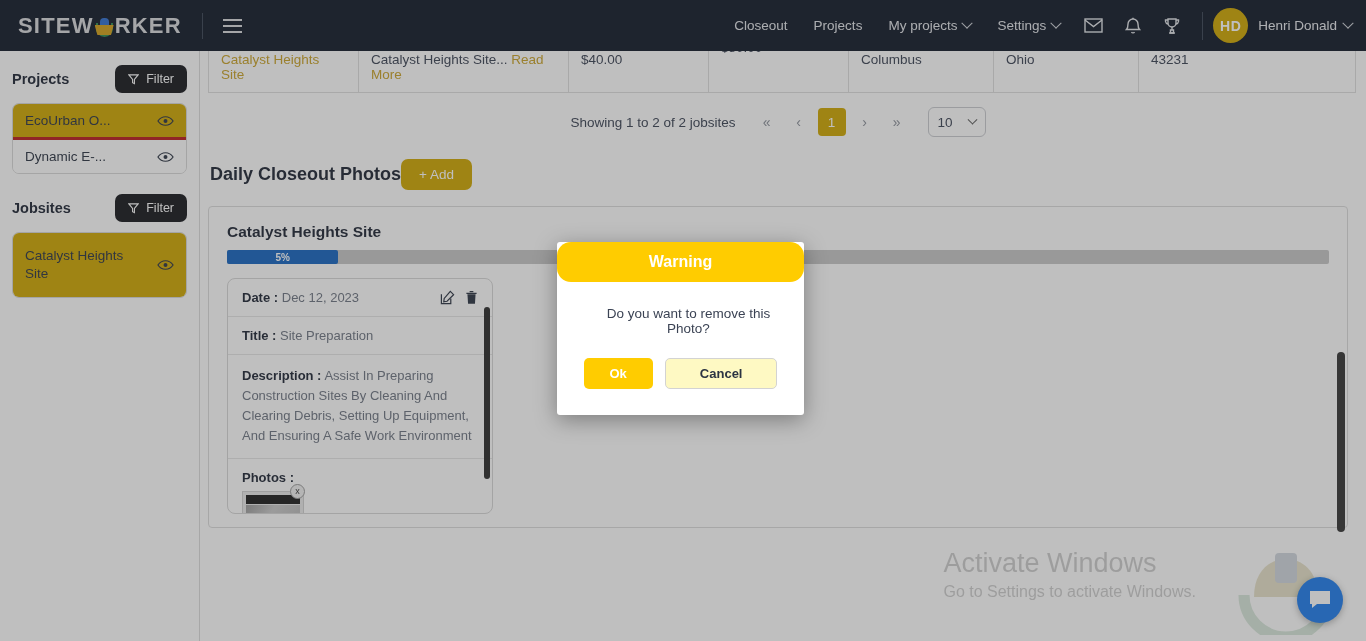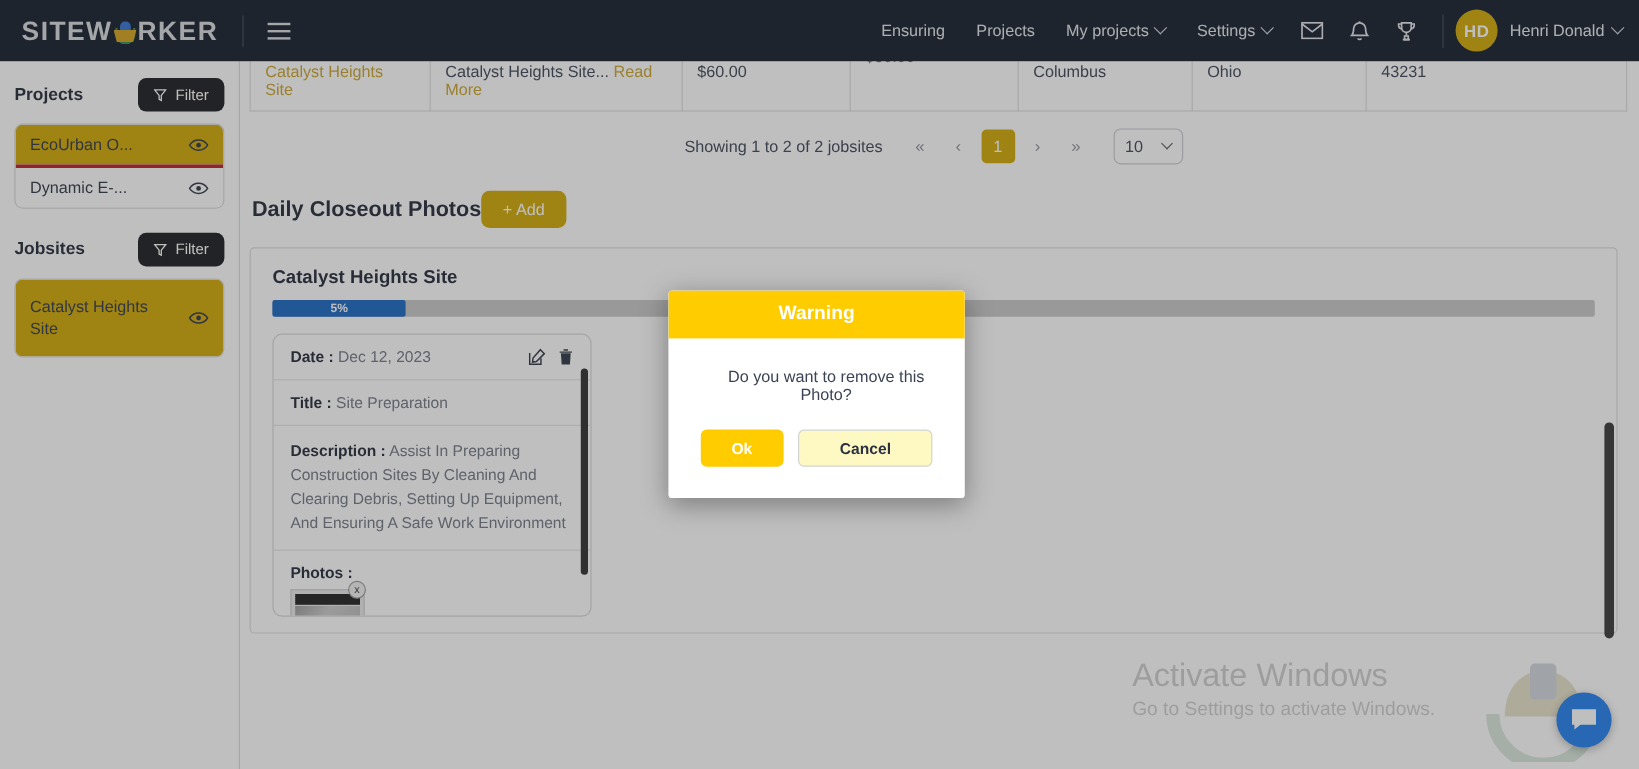--- a/index.html
+++ b/index.html
@@ -224,21 +224,21 @@
   .overlay {
     position: absolute; inset: 0; background: rgba(60,60,60,.33); z-index: 50;
   }
   .modal {
     position: absolute; left: 557px; top: 242px; width: 247px;
     background: #fff; border-radius: 3px;
     box-shadow: 0 5px 22px rgba(0,0,0,.35); z-index: 60; overflow: hidden;
   }
   .modal-head {
     background: #ffcc00; color: #fff; text-align: center;
-    font-size: 16px; font-weight: bold; padding: 11px 0;
+    font-size: 16px; font-weight: bold; padding: 11px 0; border-radius: 14px;
   }
   .modal-body { text-align: center; font-size: 13.5px; color: #3b4354; padding: 24px 16px 22px; margin-left: 16px; }
   .modal-actions { display: flex; justify-content: center; gap: 12px; padding: 0 0 26px; }
   .btn-ok {
     background: #ffcc00; color: #fff; font-weight: bold; font-size: 13px;
     border-radius: 5px; padding: 7px 26px; cursor: pointer; border: none;
   }
   .btn-cancel {
     background: #fef9c3; color: #2b3342; font-weight: bold; font-size: 13px;
     border: 1px solid #d3d3d3; border-radius: 5px; padding: 7px 34px; cursor: pointer;
@@ -261,21 +261,21 @@
   </div>
   <div class="nav-divider"></div>
   <div class="hamburger">
     <span></span>
       <span></span>
       <span></span>
   </div>
 
   <div class="nav-right">
     <div class="nav-link">
-      <span>Ensuring</span>
+      <span>Closeout</span>
     </div>
     <div class="nav-link">
       <span>Projects</span>
     </div>
     <div class="nav-link">
       <span>My projects</span>
       <span class="caret"></span>
     </div>
     <div class="nav-link">
       <span>Settings</span>
@@ -373,21 +373,21 @@
         <tbody>
             <tr>
           <td style="width:150px">
             <span class="c-link">Catalyst Heights Site</span>
           </td>
           <td style="width:210px">
             <span>Catalyst Heights Site...</span>
             <span class="read-more">Read More</span>
           </td>
           <td style="width:140px">
-            <span>$60.00</span>
+            <span>$40.00</span>
           </td>
           <td style="width:140px" class="cell-raise">
             <span style="position:relative; top:-12px">$80.00</span>
           </td>
           <td style="width:145px">
             <span>Columbus</span>
           </td>
           <td style="width:145px">
             <span>Ohio</span>
           </td>

